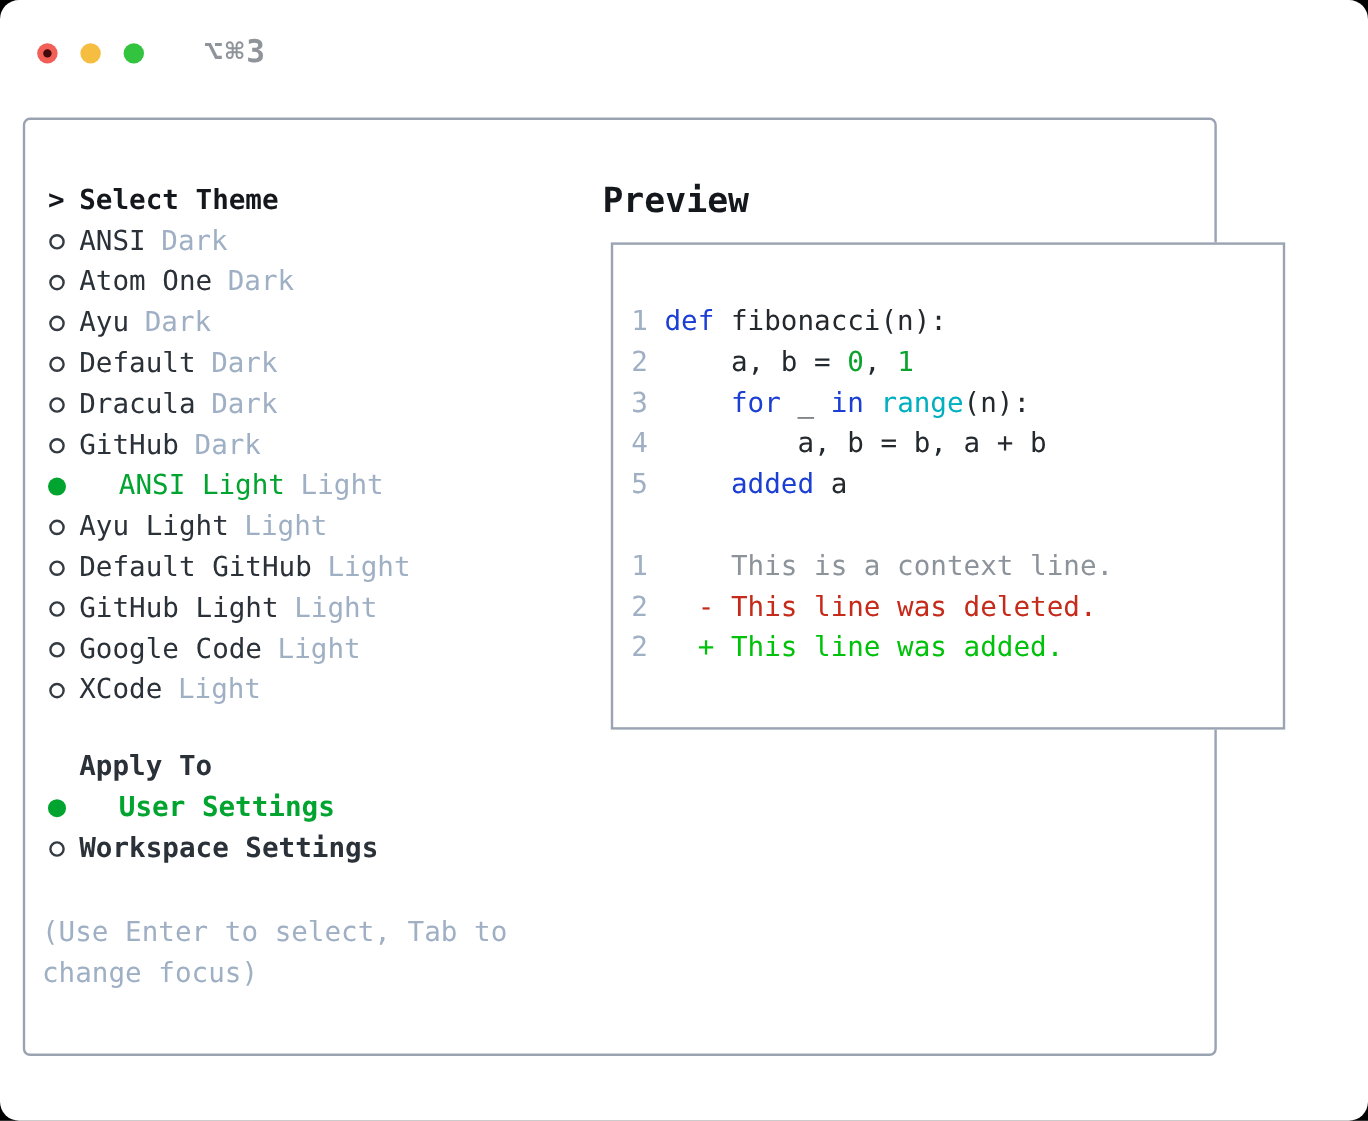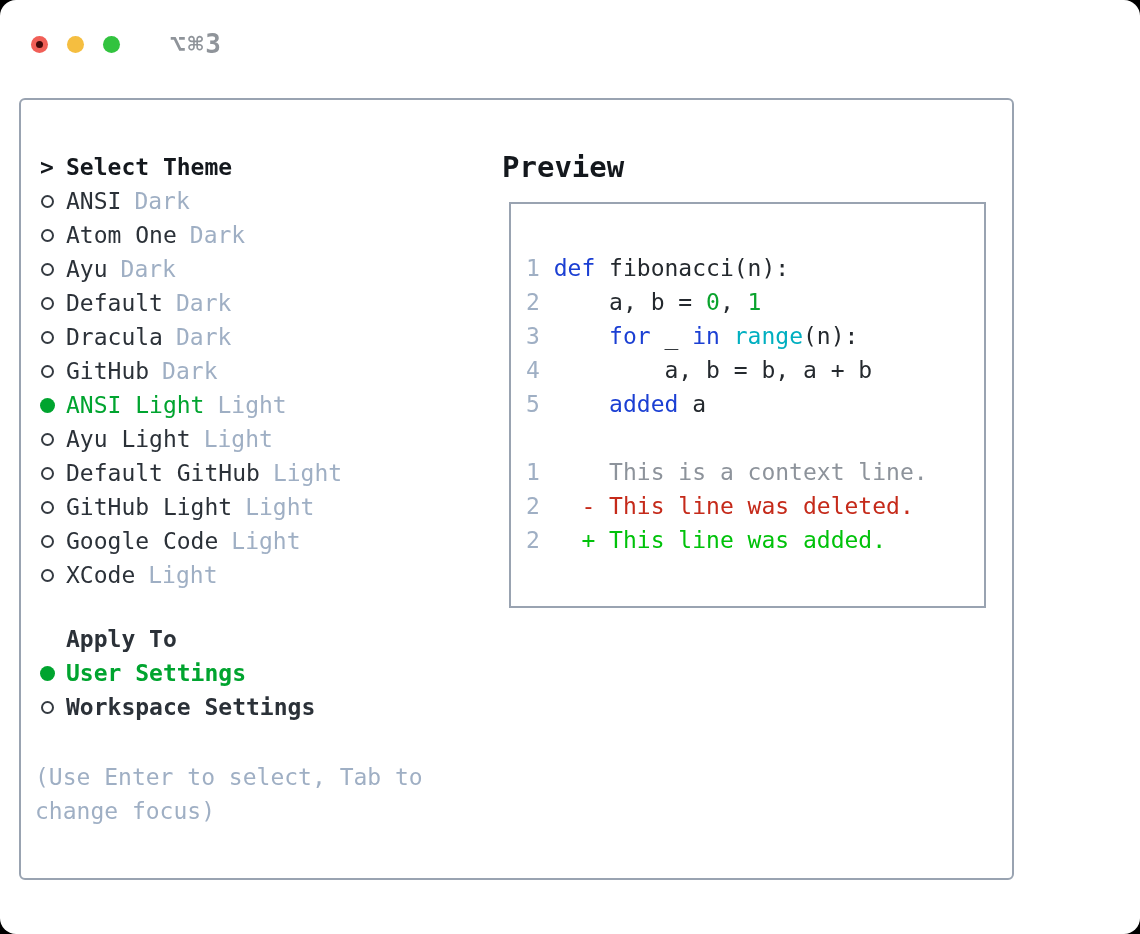--- a/index.html
+++ b/index.html
@@ -33,28 +33,28 @@
   }
   
   .theme-list{position:absolute;left:19px;top:50px;}
   .row{display:flex;align-items:center;height:34px;font-size:23px;white-space:pre;}
   .marker{width:26px;display:flex;align-items:center;justify-content:flex-start;flex:0 0 26px;}
   .ring{width:13px;height:13px;border-radius:50%;border:2px solid #353b42;margin-left:1px;}
   .dotfill{width:15px;height:15px;border-radius:50%;background:var(--green);}
   .prompt{font-weight:bold;color:#14181d;font-size:23px;}
   .hdr{font-weight:bold;color:#14181d;}
   .name{color:var(--text);}
-  .name.sel{color:var(--green);}
+  .name.sel{color:var(--green);margin-left:33px;}
   .tag{color:var(--muted);margin-left:13px;}
   .apply-block{position:absolute;left:19px;top:522px;font-weight:bold;}
   .help{position:absolute;left:14px;top:660px;width:410px;font-size:23px;line-height:34px;color:var(--muted);}
   
   .preview-title{position:absolute;left:481px;top:50px;height:34px;display:flex;align-items:center;font-size:29px;font-weight:bold;color:#14181d;}
   .preview-box{
-    position:absolute;left:488px;top:102px;width:477px;height:406px;
+    position:absolute;left:488px;top:102px;width:562px;height:406px;
     border:2px solid var(--border);background:#fff;
     padding:47px 0 0 15px;
   }
   .cline{font-size:23px;line-height:34px;white-space:pre;color:var(--code_text);}
   .lnum{color:var(--muted);}
   .tok-plain{color:var(--code_text);}
   .tok-keyword{color:var(--blue);}
   .tok-builtin{color:var(--cyan);}
   .tok-number{color:var(--number_green);}
   .diff-context{color:var(--context);}

